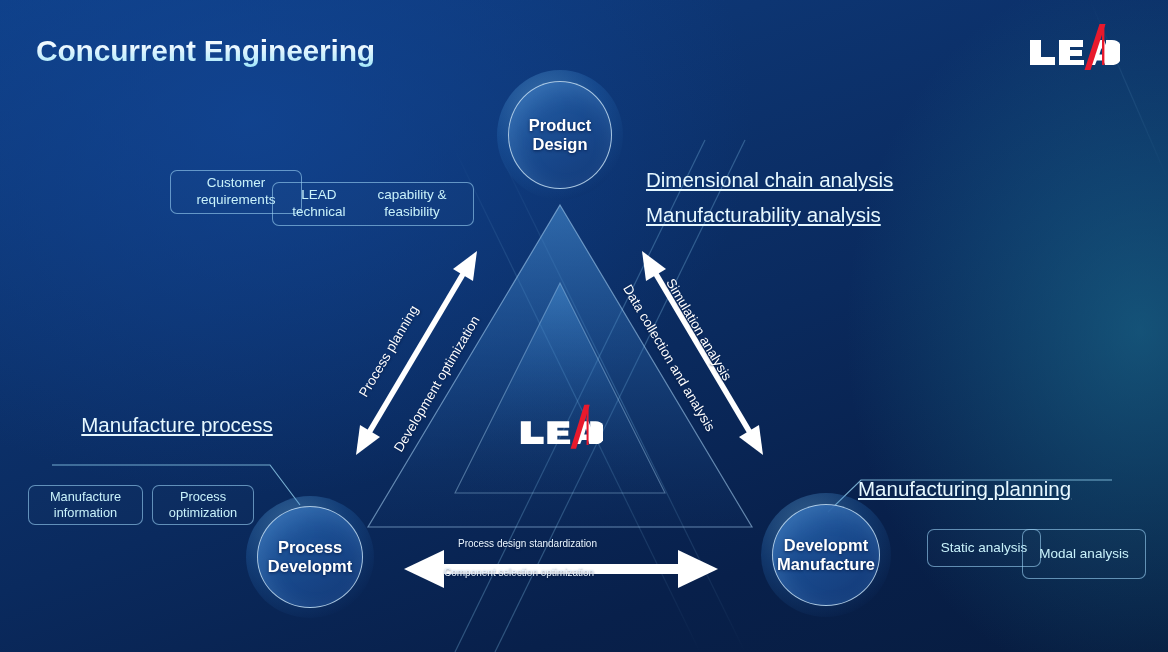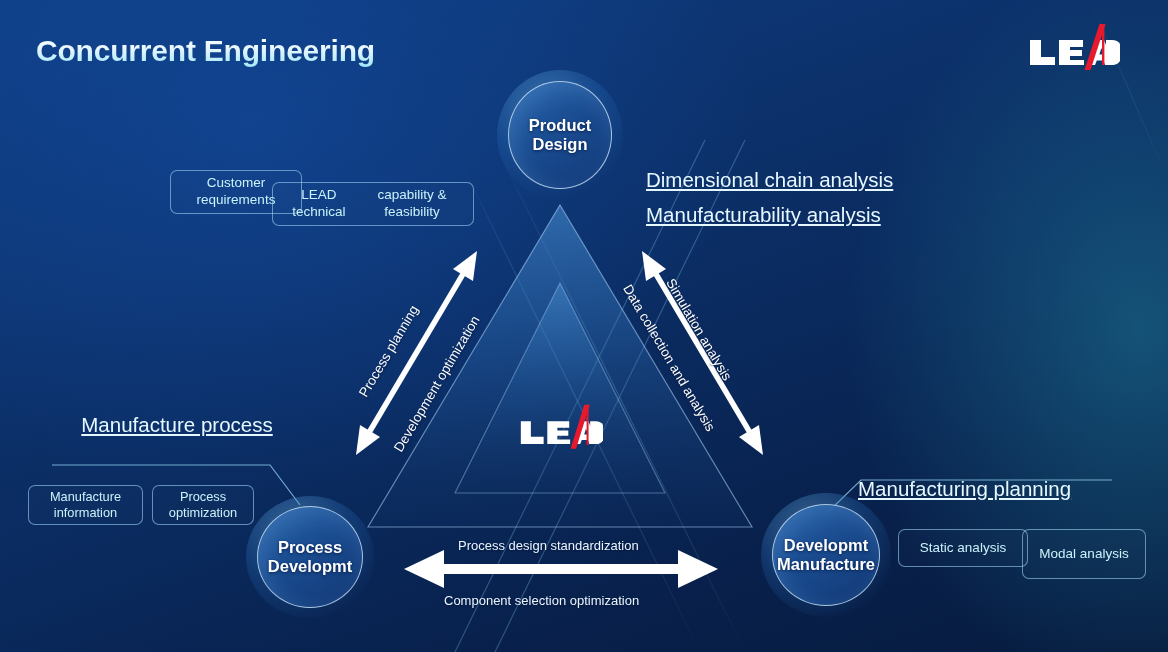--- a/index.html
+++ b/index.html
@@ -115,21 +115,21 @@
     position: absolute;
     color: #ffffff;
     font-size: 13.5px;
     white-space: nowrap;
     transform-origin: 0 0;
     text-shadow: 0 1px 2px rgba(0,15,50,0.6);
   }
   .hlabel {
     position: absolute;
     color: #eaf6ff;
-    font-size: 13px;
+    font-size: 10px;
     white-space: nowrap;
     text-shadow: 0 1px 2px rgba(0,15,50,0.6);
   }
 </style>
 </head>
 <body>
 
 <div id="slide">
 
   <svg class="bgsvg" viewBox="0 0 1168 652">
@@ -266,32 +266,32 @@
 
   <div class="pill" style="left:28px; top:485px; width:115px; height:40px; flex-direction:column; font-size:12.8px;">
     <span>Manufacture</span>
     <span>information</span>
   </div>
   <div class="pill" style="left:152px; top:485px; width:102px; height:40px; flex-direction:column; font-size:12.8px;">
     <span>Process</span>
     <span>optimization</span>
   </div>
 
-  <div class="pill" style="left:898px; top:529px; width:130px; height:38px;">
+  <div class="pill" style="left:927px; top:529px; width:114px; height:38px;">
     <span>Static analysis</span>
   </div>
   <div class="pill" style="left:1022px; top:529px; width:124px; height:50px;">
     <span>Modal analysis</span>
   </div>
 
   <div class="arrlabel" style="left:356px; top:392px; transform: rotate(-59.5deg);">Process planning</div>
 
   <div class="arrlabel" style="left:391px; top:447px; transform: rotate(-59.5deg);">Development optimization</div>
 
   <div class="arrlabel" style="left:676px; top:276px; transform: rotate(59.5deg);">Simulation analysis</div>
 
   <div class="arrlabel" style="left:633px; top:282px; transform: rotate(59.5deg);">Data collection and analysis</div>
 
   <div class="hlabel" style="left:458px; top:538px;">Process design standardization</div>
 
-  <div class="hlabel" style="left:444px; top:593px;">Component selection optimization</div>
+  <div class="hlabel" style="left:444px; top:567px;">Component selection optimization</div>
 
 </div>
 
 </body></html>

